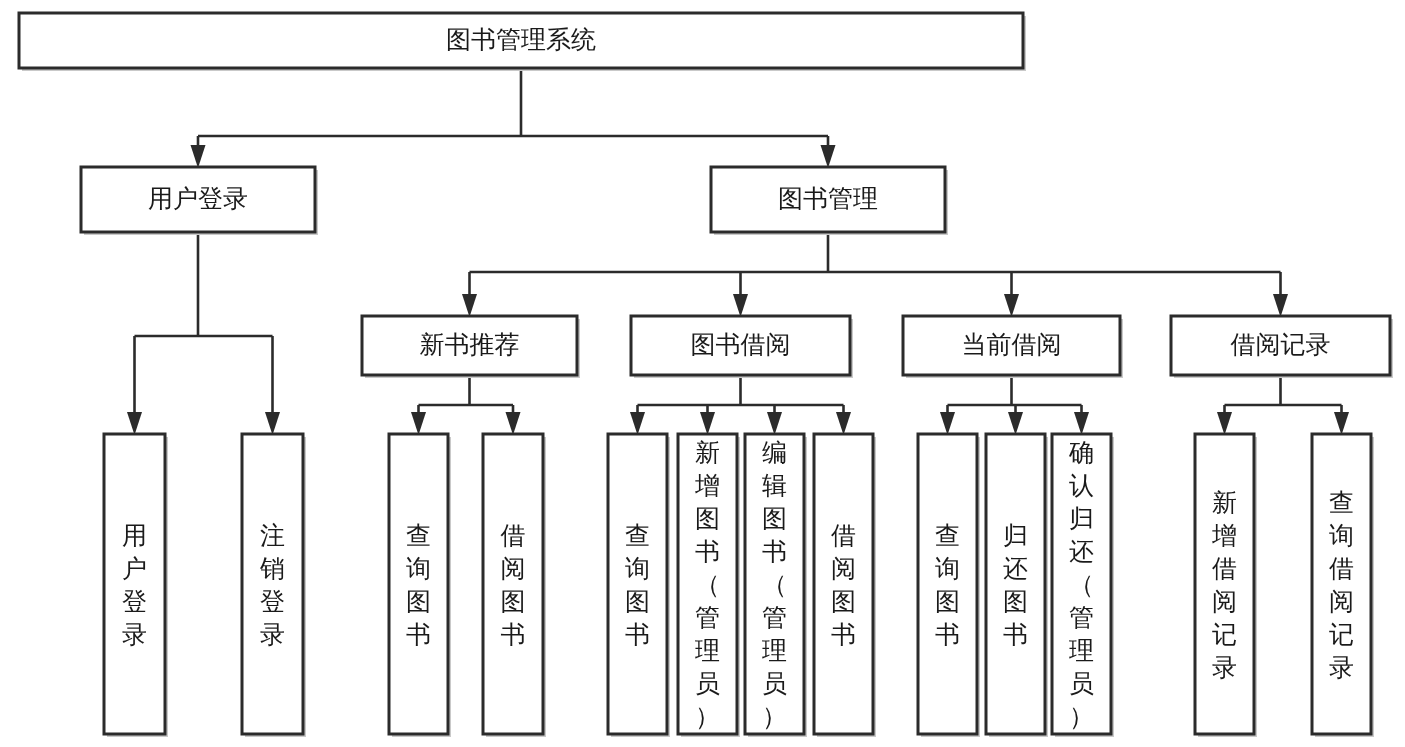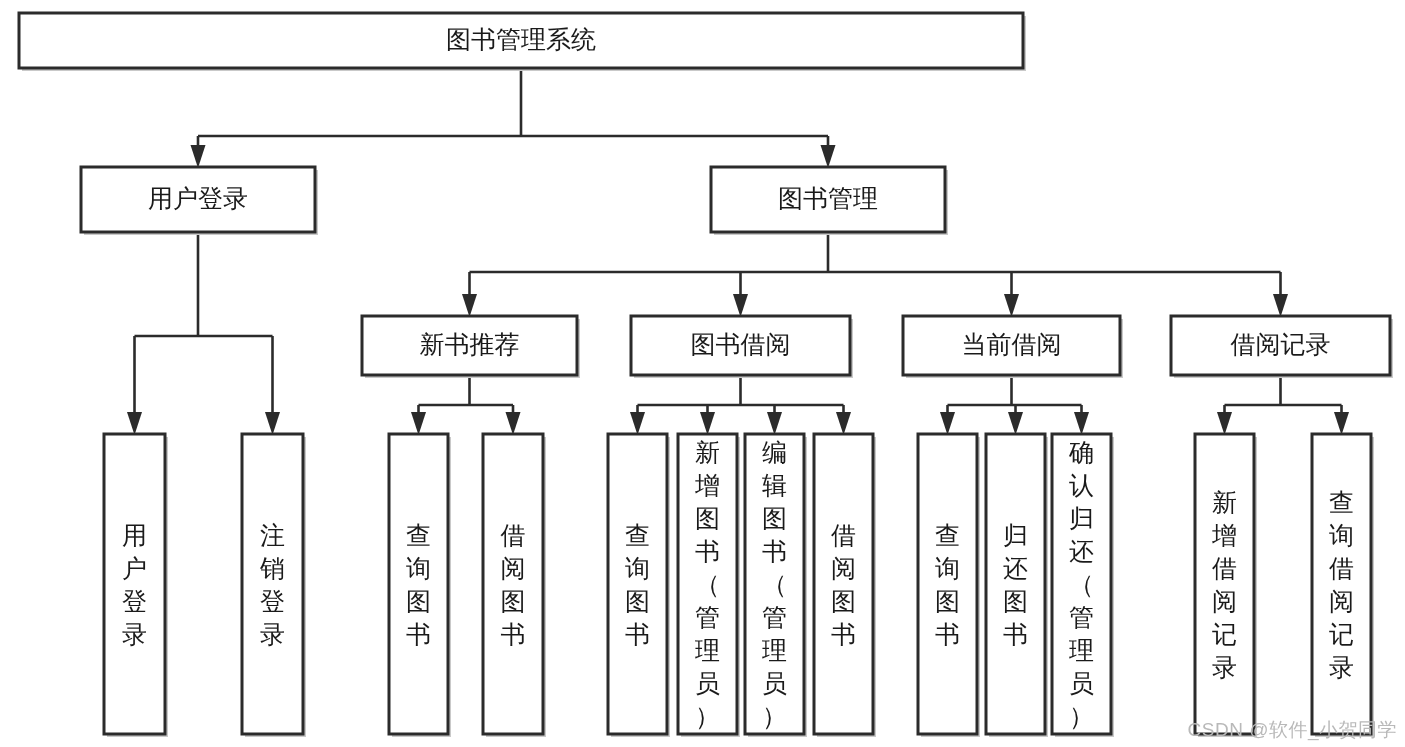--- a/index.html
+++ b/index.html
@@ -184,14 +184,13 @@
           <rect x="1195" y="434" width="59" height="300" class="node-rect"></rect>
           <text x="1224.5" class="node-label-v"><tspan x="1224.5" y="510.74">新</tspan><tspan x="1224.5" y="543.74">增</tspan><tspan x="1224.5" y="576.74">借</tspan><tspan x="1224.5" y="609.74">阅</tspan><tspan x="1224.5" y="642.74">记</tspan><tspan x="1224.5" y="675.74">录</tspan></text>
         </g>
         <g>
           <rect x="1315" y="437" width="59" height="300" class="node-shadow"></rect>
           <rect x="1312" y="434" width="59" height="300" class="node-rect"></rect>
           <text x="1341.5" class="node-label-v"><tspan x="1341.5" y="510.74">查</tspan><tspan x="1341.5" y="543.74">询</tspan><tspan x="1341.5" y="576.74">借</tspan><tspan x="1341.5" y="609.74">阅</tspan><tspan x="1341.5" y="642.74">记</tspan><tspan x="1341.5" y="675.74">录</tspan></text>
         </g>
       </g>
   </svg>
-  <div class="watermark">CSDN @软件_小贺同学</div>
 </div>
 
 </body></html>

